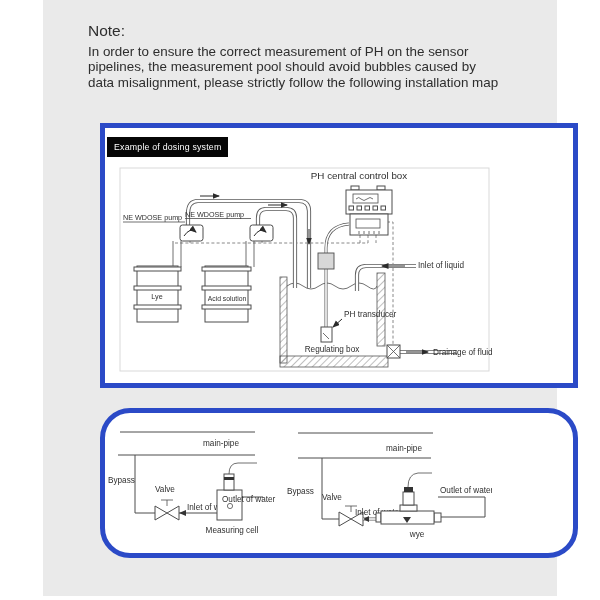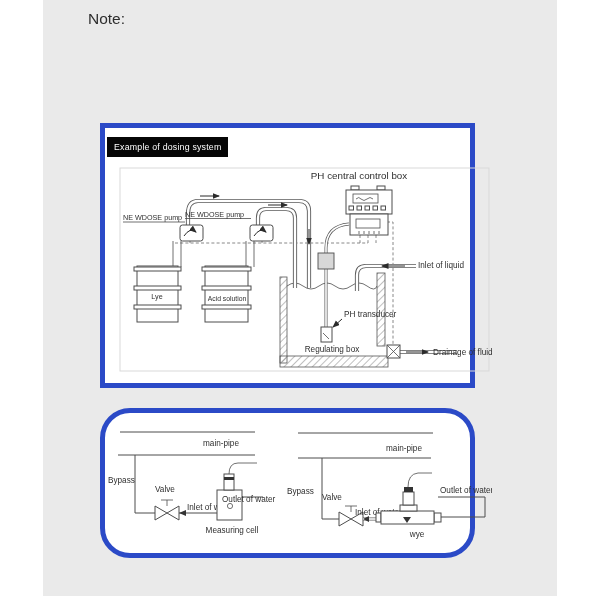--- a/index.html
+++ b/index.html
@@ -1,22 +1,22 @@
 <!DOCTYPE html>
 <html><head>
 <meta charset="utf-8">
 <style>
   html,body{margin:0;padding:0;background:#fff;}
   .page{position:relative;width:600px;height:600px;background:#ffffff;overflow:hidden;
         font-family:"Liberation Sans",sans-serif;}
   .gray-bg{position:absolute;left:43px;top:0;width:514px;height:596px;background:#eaeaea;}
-  .note-title{position:absolute;left:88px;top:10px;font-size:15.5px;color:#2e2e2e;}
+  .note-title{position:absolute;left:88px;top:22px;font-size:15.5px;color:#2e2e2e;}
   .note-body{position:absolute;left:88px;top:44px;width:440px;font-size:13.4px;
              line-height:15.4px;color:#2e2e2e;}
-  .panel{position:absolute;left:100px;width:375px;background:#ffffff;
+  .panel{position:absolute;left:100px;width:478px;background:#ffffff;
          border:5px solid #2b4ac7;box-sizing:border-box;}
   .panel-top{top:123px;height:265px;}
   .panel-bottom{top:408px;height:150px;border-radius:30px;}
   .tag{position:absolute;left:2px;top:9px;background:#060606;color:#ffffff;
        font-size:8.8px;padding:5px 7px;letter-spacing:0.2px;}
   svg{display:block;}
   svg text{fill:#2f2f2f;}
   .ttl{font-size:9.8px;}
   .lbl{font-size:8.2px;}
   .lbl-s{font-size:7.2px;}
@@ -33,20 +33,25 @@
   .arr{stroke:#2b2b2b;stroke-width:1;fill:none;marker-end:url(#ah);}
   .hatched{fill:url(#hatch);stroke:#555555;stroke-width:0.8;}
 </style>
 </head>
 <body>
 
 <div class="page">
   <div class="gray-bg"></div>
 
   <div class="note-title">Note:</div>
+  <div class="note-body">
+    <div>In order to ensure the correct measurement of PH on the sensor</div>
+    <div>pipelines, the measurement pool should avoid bubbles caused by</div>
+    <div>data misalignment, please strictly follow the following installation map</div>
+  </div>
 
   <div class="panel panel-top">
     <div class="tag">Example of dosing system</div>
 
     <svg width="387" height="255" viewBox="0 0 387 255">
       <defs>
         <pattern id="hatch" width="5" height="5" patternUnits="userSpaceOnUse" patternTransform="rotate(45)">
           <line x1="0" y1="0" x2="0" y2="5" stroke="#8a8a8a" stroke-width="1.1"></line>
         </pattern>
         <marker id="ah" markerWidth="9" markerHeight="7" refX="6.5" refY="3" orient="auto">

